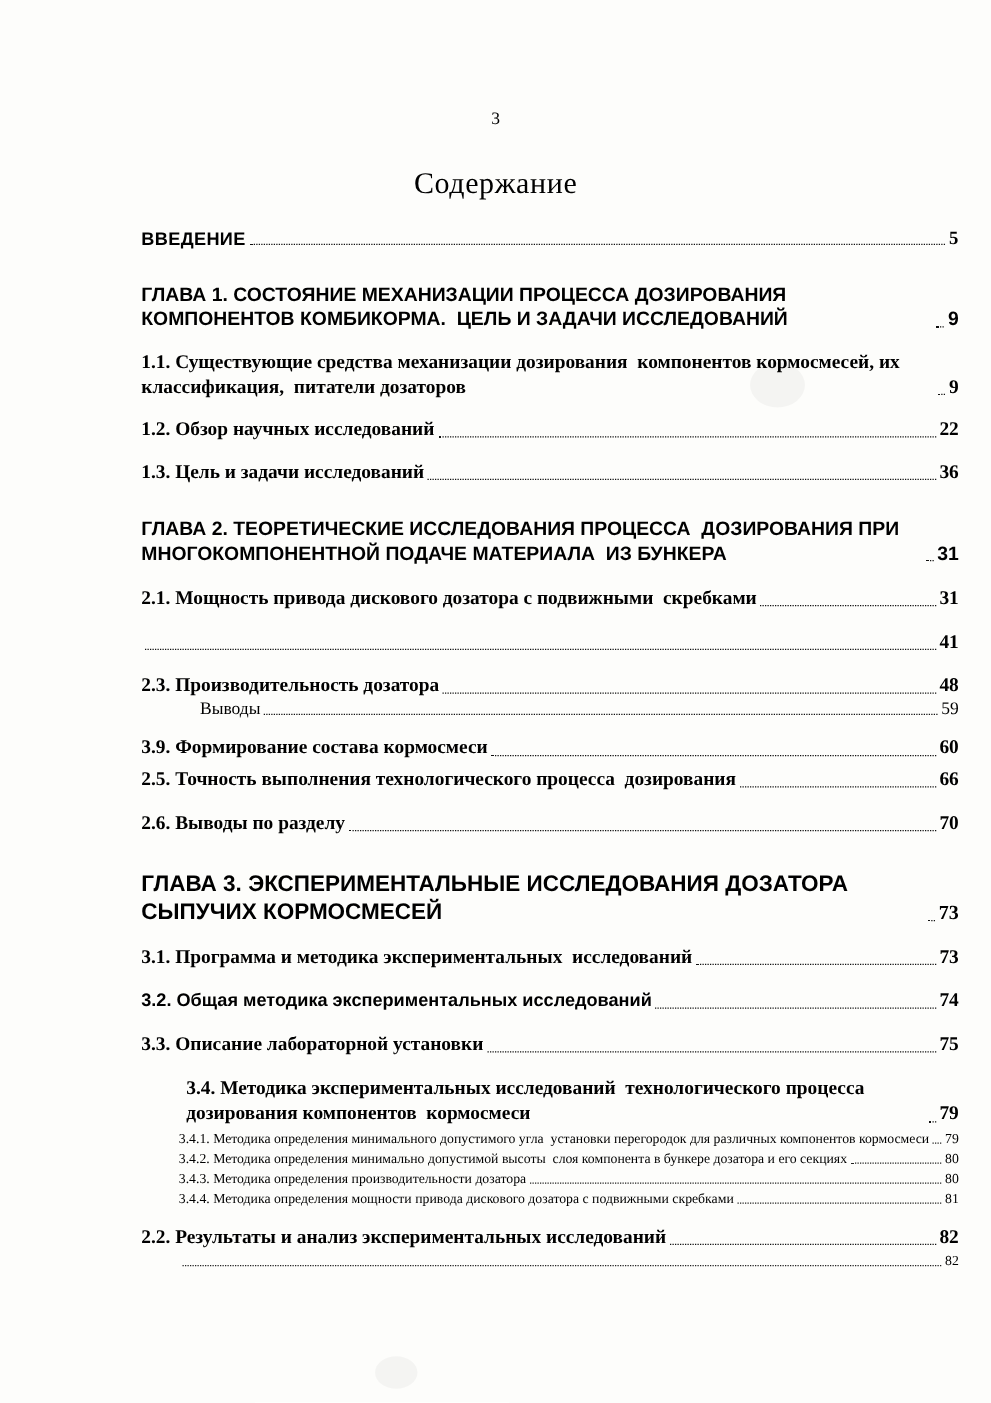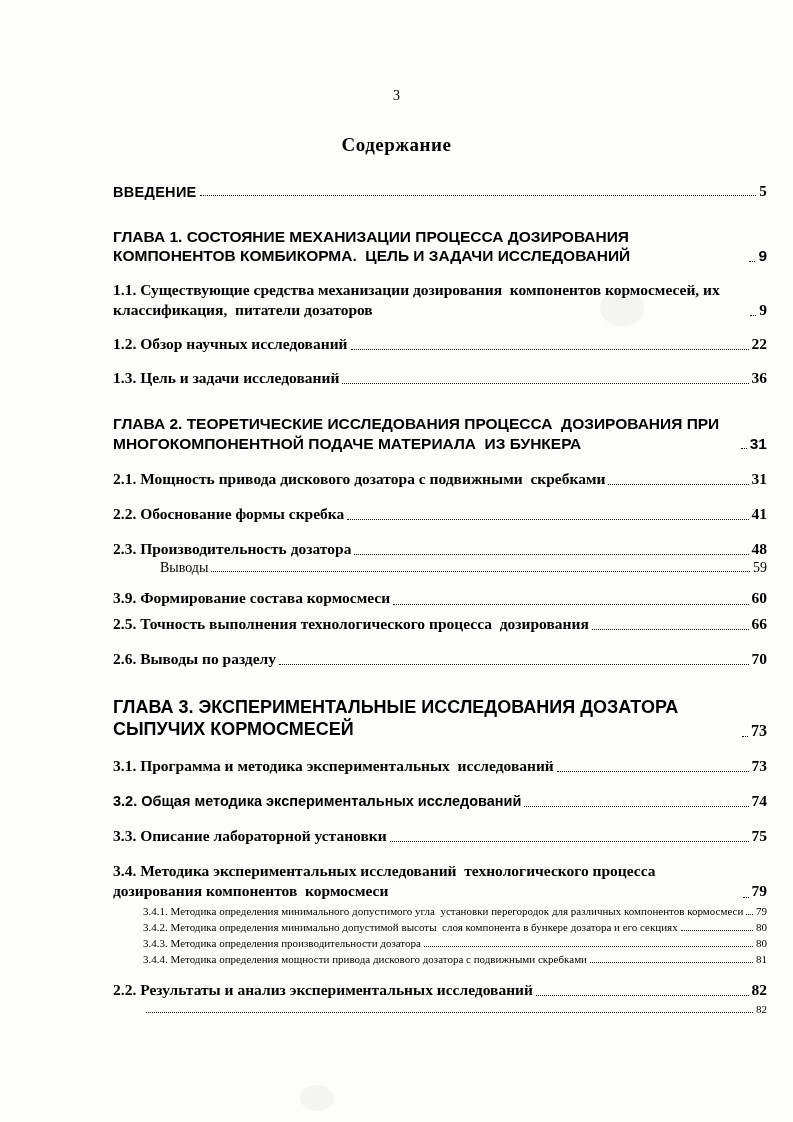--- a/index.html
+++ b/index.html
@@ -24,24 +24,23 @@
     text-align: center;
     font-size: 14px;
     font-family: "Liberation Serif", serif;
   }
   .doc-title {
     position: absolute;
     top: 134px;
     left: 0;
     width: 793px;
     text-align: center;
-    font-size: 19px;
+    font-size: 24px;
     font-family: "Liberation Serif", serif;
     letter-spacing: 0.5px;
-    font-weight: bold;
   }
   .toc {
     position: absolute;
     top: 183px;
     left: 113px;
     width: 654px;
   }
   .row {
     display: flex;
     align-items: flex-end;
@@ -179,21 +178,20 @@
       </div>
       <div class="entry lvl-section" style="margin-top: 16px;">
         <div class="row">
           <span class="lbl">2.1. Мощность привода дискового дозатора с подвижными  скребками</span>
           <span class="dots"></span>
           <span class="pg">31</span>
         </div>
       </div>
       <div class="entry lvl-section" style="margin-top: 15px;">
         <div class="row">
-          <span class="lbl">2.2. Обоснование формы скребка</span>
           <span class="dots"></span>
           <span class="pg">41</span>
         </div>
       </div>
       <div class="entry lvl-section" style="margin-top: 15px;">
         <div class="row">
           <span class="lbl">2.3. Производительность дозатора</span>
           <span class="dots"></span>
           <span class="pg">48</span>
         </div>
@@ -247,21 +245,21 @@
           <span class="pg">74</span>
         </div>
       </div>
       <div class="entry lvl-section" style="margin-top: 15px;">
         <div class="row">
           <span class="lbl">3.3. Описание лабораторной установки</span>
           <span class="dots"></span>
           <span class="pg">75</span>
         </div>
       </div>
-      <div class="entry lvl-section" style="margin-top: 15px;">
+      <div class="entry lvl-section" style="margin-top: 15px; margin-left: 36px;">
         <div class="row">
           <span class="lbl">3.4. Методика экспериментальных исследований  технологического процесса дозирования компонентов  кормосмеси</span>
           <span class="dots"></span>
           <span class="pg">79</span>
         </div>
       </div>
       <div class="entry lvl-sub" style="margin-top: 2px;">
         <div class="row">
           <span class="lbl">3.4.1. Методика определения минимального допустимого угла  установки перегородок для различных компонентов кормосмеси</span>
           <span class="dots"></span>

